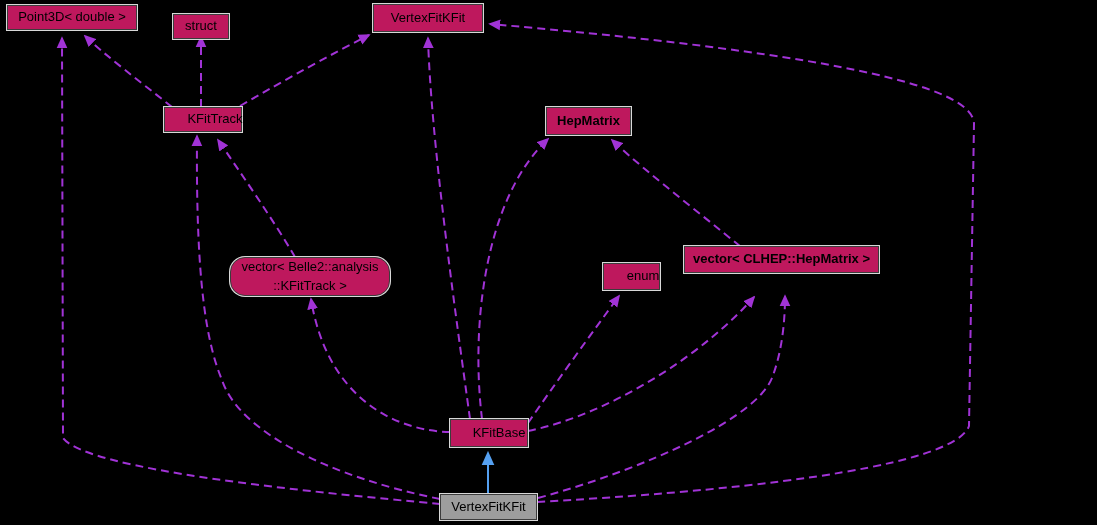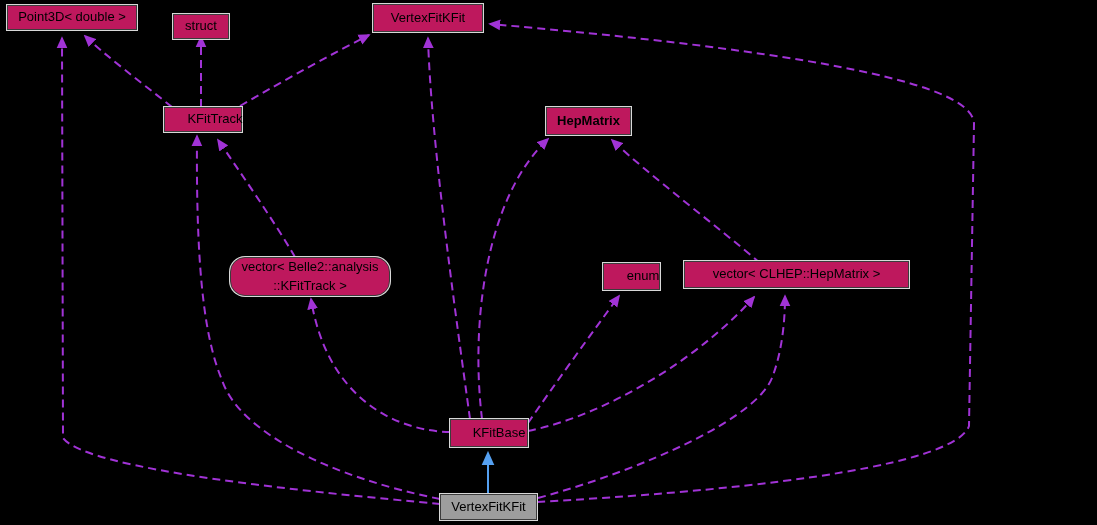--- a/index.html
+++ b/index.html
@@ -28,21 +28,21 @@
   }
   .node.highlight{background:#9d9d9d;cursor:default;}
   
   #n-point3d       {left:7px;   top:5px;   width:130px; height:25px;}
   #n-struct        {left:173px; top:14px;   width:56px;  height:25px;}
   #n-hepsymmatrix  {left:373px; top:4px;   width:110px; height:28px;}
   #n-kfittrack     {left:164px; top:107px; width:78px;  height:25px;padding-left:24px;}
   #n-hepmatrix     {left:546px; top:107px; width:85px;  height:28px;font-weight:bold;}
   #n-vecbelle      {left:230px; top:257px; width:160px; height:39px;border-radius:15px;}
   #n-enum          {left:603px; top:263px; width:57px;  height:27px;padding-left:23px;}
-  #n-vecclhep      {left:684px; top:261px; width:225px; height:27px;}
+  #n-vecclhep      {left:684px; top:246px; width:195px; height:27px;font-weight:bold;}
   #n-kfitbase      {left:450px; top:419px; width:78px;  height:28px;padding-left:20px;}
   #n-vertexfitkfit {left:440px; top:494px; width:97px;  height:26px;}
 </style>
 </head>
 <body>
 
 <div id="stage">
 
   <svg id="edge-layer" width="1097" height="525" viewBox="0 0 1097 525" xmlns="http://www.w3.org/2000/svg">
     <defs>

